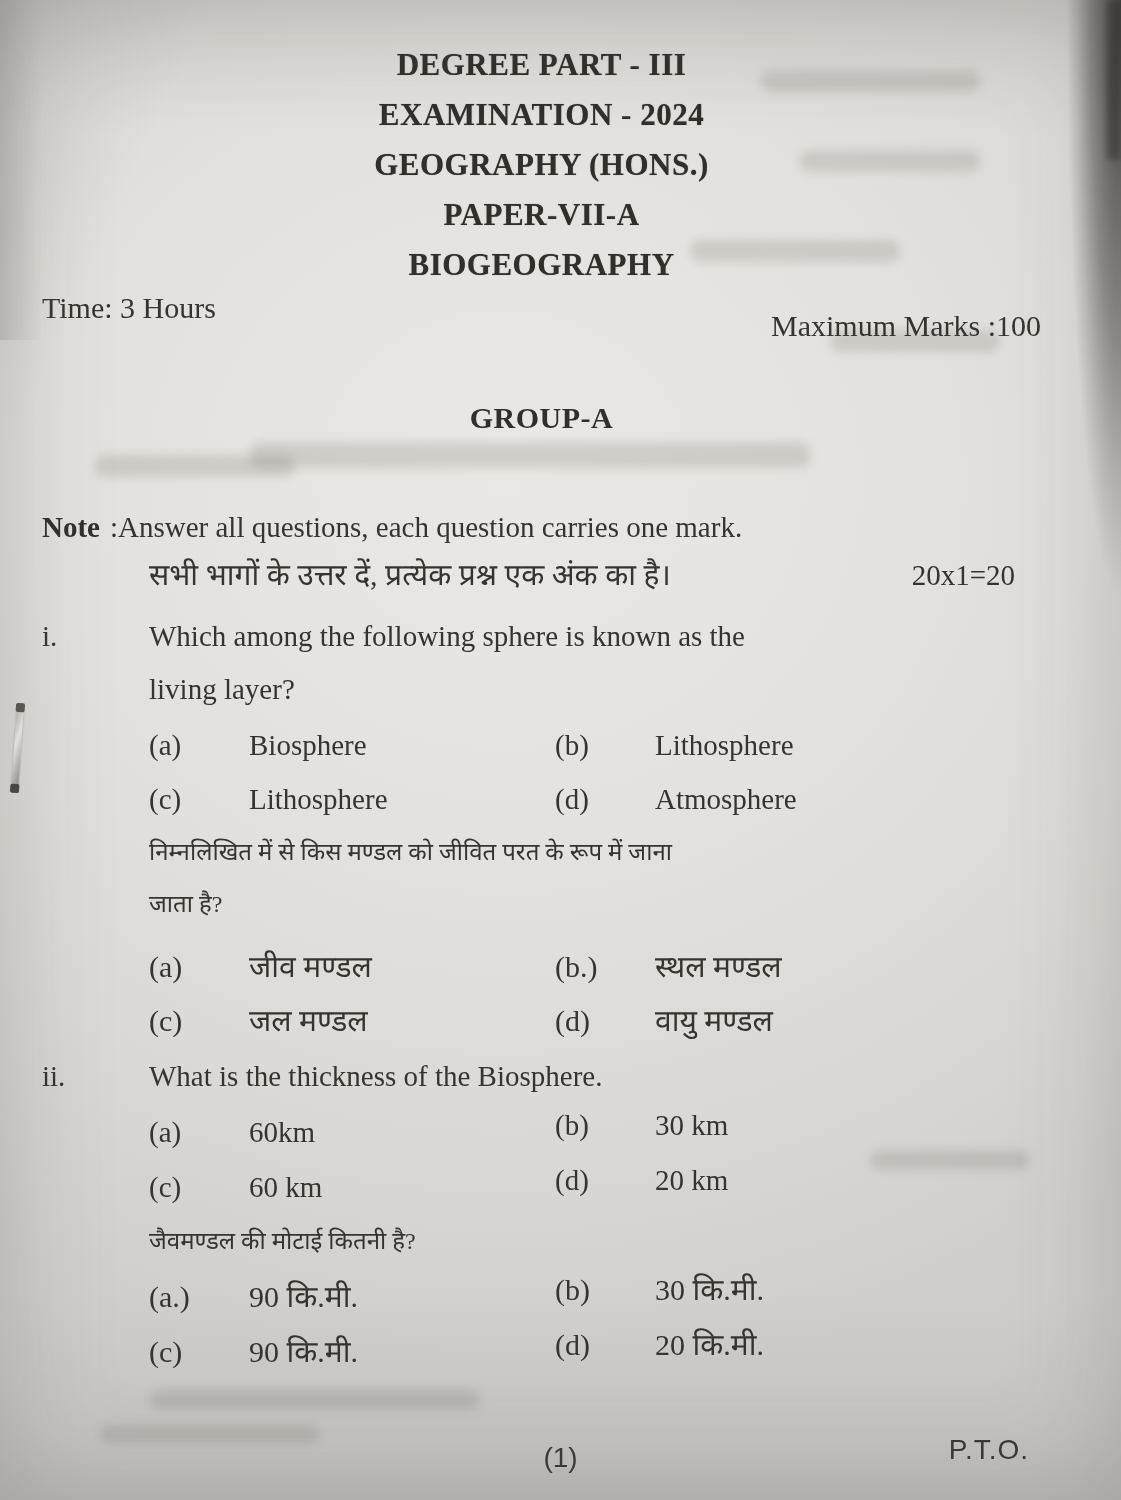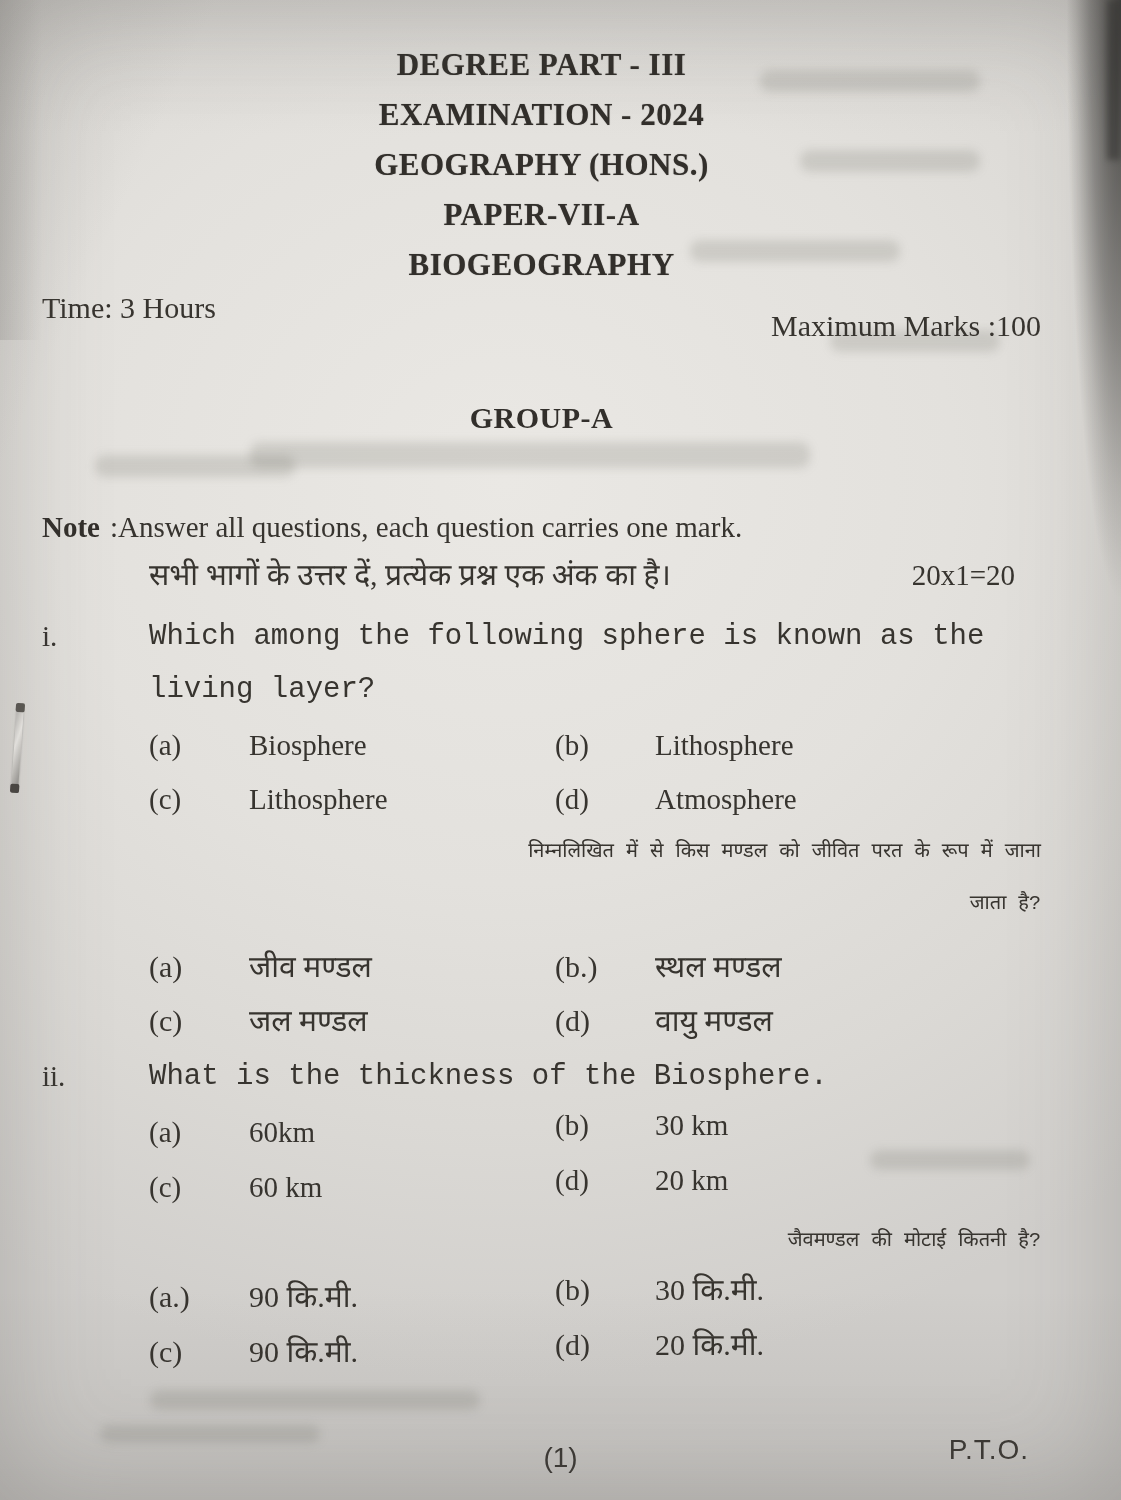--- a/index.html
+++ b/index.html
@@ -45,26 +45,26 @@
   .group-heading { text-align:center; font-weight:700; font-size:30px; line-height:40px; letter-spacing:0.5px; margin-top:54px; color:#322f2b; }
 
   .note-line { margin-top:66px; font-size:29px; line-height:46px; }
   .note-label { font-weight:700; margin-right:10px; color:#322f2b; }
   .note-line-hi { display:flex; justify-content:space-between; margin-left:107px; font-size:30px; line-height:50px; }
   .scheme { margin-right:26px; font-size:29px; }
 
   .q-row { display:flex; font-size:29px; line-height:53px; }
   .q-num { width:107px; flex:none; }
   .q-text { flex:1; }
-  .q-line { display:block;font-family:Liberation Mono, monospace; }
+  .q-line { display:block; }
   .opt-row { display:flex; align-items:flex-start; margin-left:107px; font-size:29px; line-height:54px; }
   .opt-cell { display:flex; width:406px; flex:none; }
   .opt-cell + .opt-cell { width:auto; flex:1; }
   .opt-label { width:100px; flex:none; }
-  .q-hi { margin-left:107px; font-size:20px; line-height:52px;text-align:right; }
+  .q-hi { margin-left:107px; font-size:24px; line-height:52px; }
   .hi-txt { font-size:30px; }
   .lh55 { line-height:55px; }
   .mt2 { margin-top:2px; }
   .mt10 { margin-top:10px; }
   .raise { margin-top:-7px; }
 
   .footer { position:absolute; left:0; top:1442px; width:100%; z-index:2; font-family:"Liberation Sans","DejaVu Sans",sans-serif; font-size:28px; color:#3b3834; }
   .page-num { position:absolute; left:50%; transform:translateX(-50%); }
   .pto { position:absolute; right:92px; top:-8px; letter-spacing:1px; }
 </style>

